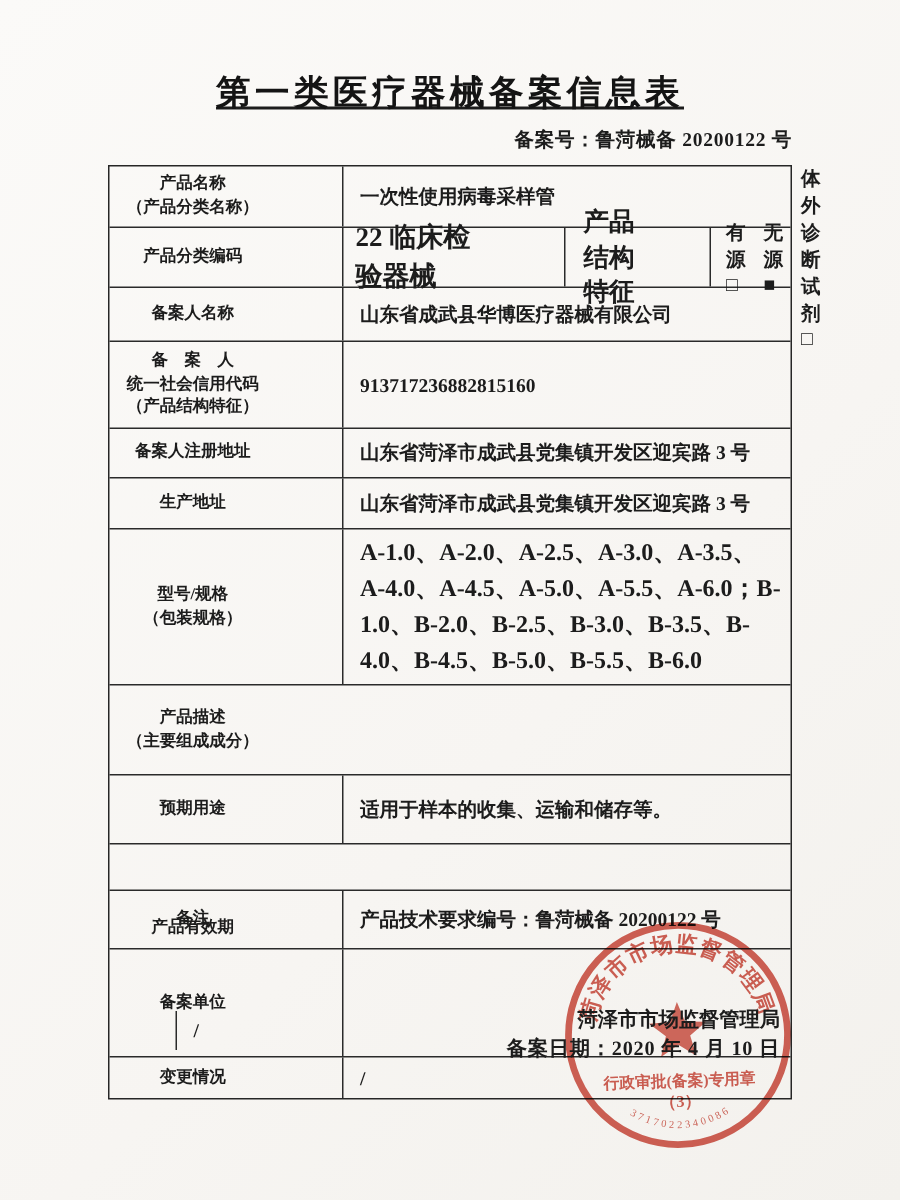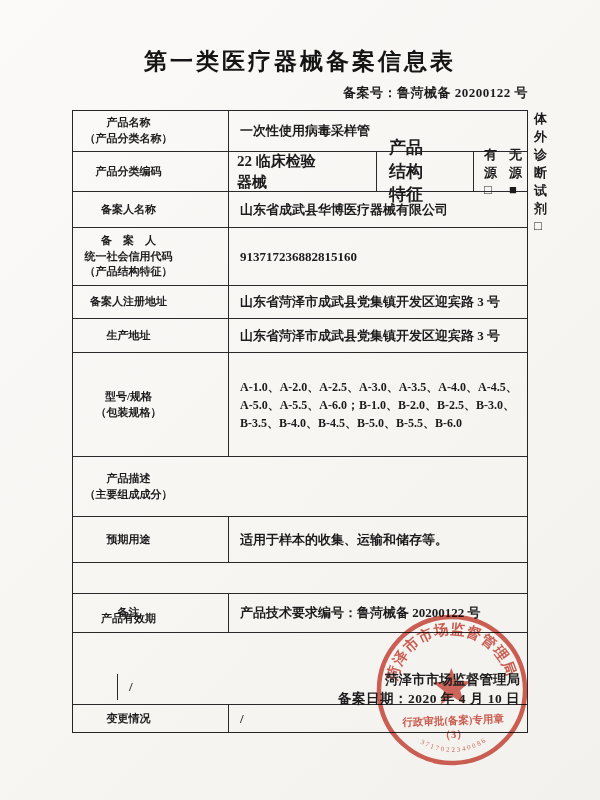--- a/index.html
+++ b/index.html
@@ -7,20 +7,21 @@
   body {
     font-family: "Liberation Serif", "DejaVu Serif", serif;
     background: #f6f4f1;
     color: #1c1c1c;
     position: relative;
     overflow: hidden;
   }
   .page {
     position: absolute; inset: 0;
     background: linear-gradient(135deg, #fbfaf8 0%, #f7f5f2 60%, #f3f1ed 100%);
+    text-decoration: underline;
   }
   .title {
     margin-top: 46px;
     text-align: center;
     font-size: 23px;
     font-weight: 700;
     letter-spacing: 3px;
     color: #141414;
   }
   .filing-no {
@@ -48,22 +49,22 @@
     font-size: 11px; font-weight: 700;
     line-height: 1.45; padding: 2px 3px;
   }
   .value {
     flex: 1 1 auto;
     font-size: 13px; font-weight: 600;
     padding: 3px 6px 3px 11px;
     line-height: 1.5;
     flex-wrap: wrap;
   }
-  .value.small { font-size: 12px; }
-  .cell.code { width: 104px; flex: 0 0 104px; font-size: 15px; font-weight: 600; padding: 2px 4px 2px 8px; line-height: 1.4; }
+  .value.small { font-size: 16px; }
+  .cell.code { width: 104px; flex: 0 0 104px; font-size: 18px; font-weight: 600; padding: 2px 4px 2px 8px; line-height: 1.4; }
   .cell.structure { width: 53px; flex: 0 0 53px; text-align: right; justify-content: center; font-size: 17px; font-weight: 700; line-height: 1.4; padding: 2px 6px; }
   .cell.options { flex: 1 1 auto; font-size: 13px; font-weight: 700; padding-left: 10px; gap: 12px; }
   
   .r0 { height: 40px; } .r1 { height: 40px; } .r2 { height: 36px; }
   .r3 { height: 58px; justify-content: space-between; } .r4 { height: 33px; } .r5 { height: 34px; }
   .r6 { height: 104px; } .r7 { height: 60px; } .r8 { height: 46px; }
   .r9 { height: 31px; flex-direction: column; } .r10 { height: 39px; } .r11 { height: 72px; }
   .r12 { height: 28px; }
   .authority-block {
     position: absolute;
@@ -178,20 +179,23 @@
     </div>
 
     <div class="row r10">
       <div class="cell label">
         <span>备注</span>
       </div>
       <div class="cell value">产品技术要求编号：鲁菏械备 20200122 号</div>
     </div>
 
     <div class="row r11">
+      <div class="cell label">
+        <span>备案单位</span>
+      </div>
       <div class="cell value"></div>
     </div>
 
     <div class="row r12">
       <div class="cell label">
         <span>变更情况</span>
       </div>
       <div class="cell value">/</div>
     </div>
 

